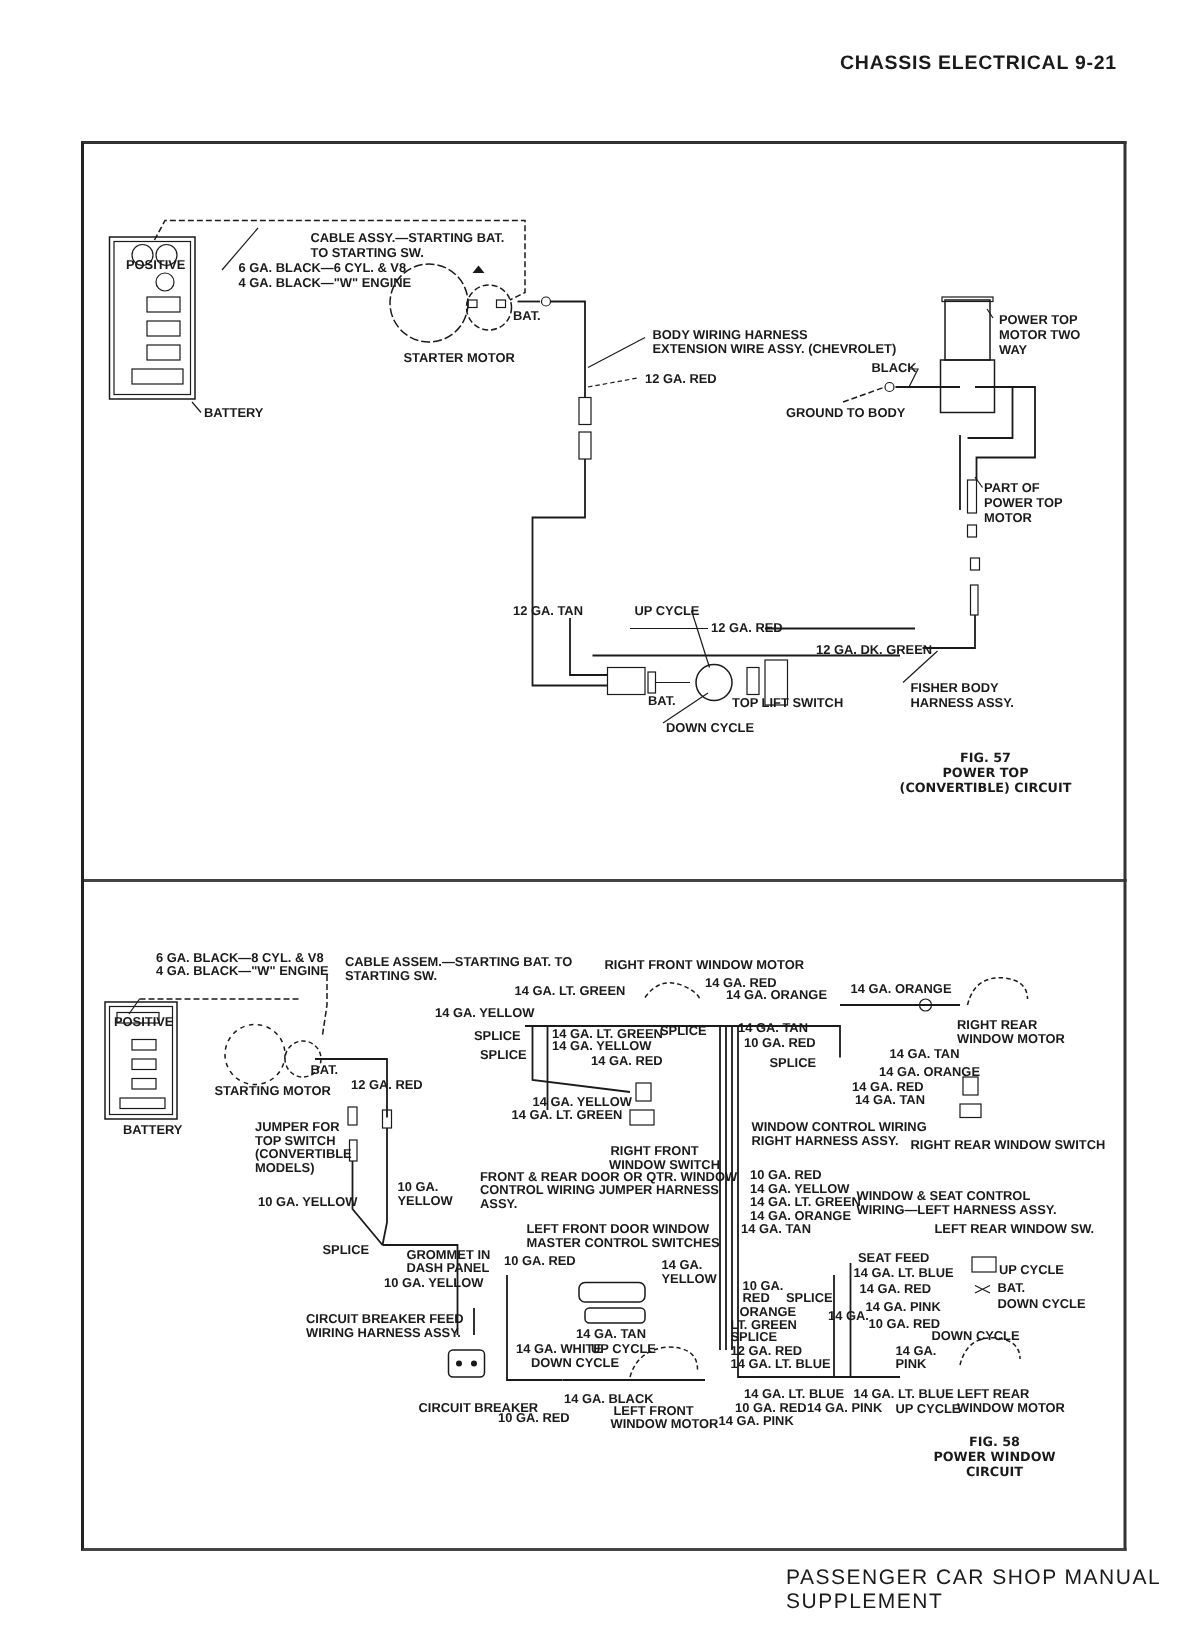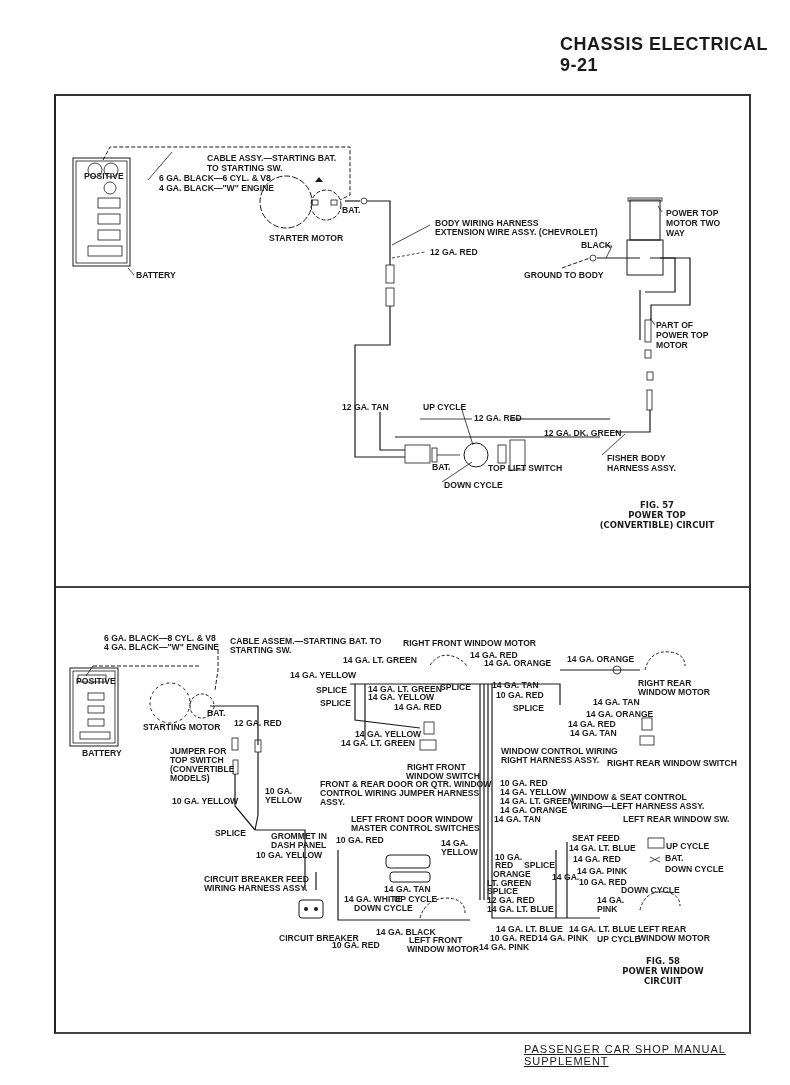--- a/index.html
+++ b/index.html
@@ -1,19 +1,19 @@
 <!DOCTYPE html>
 <html><head>
 <meta charset="utf-8">
 <style>
   html, body { margin:0; padding:0; background:#ffffff; }
   body { width:790px; height:1085px; position:relative; overflow:hidden;
          font-family:"Liberation Sans", sans-serif; color:#1a1a1a; }
-  .hdr { position:absolute; top:34px; left:560px; font-weight:bold; font-size:18px; letter-spacing:0.5px; }
-  .ftr { position:absolute; top:1043px; left:524px; font-size:11px; letter-spacing:1px;text-decoration:underline; }
+  .hdr { position:absolute; top:34px; left:560px; font-weight:bold; font-size:13px; letter-spacing:0.5px; }
+  .ftr { position:absolute; top:1043px; left:524px; font-size:14px; letter-spacing:1px; }
   .frame { position:absolute; left:54px; width:693px; border-left:2px solid #222; border-right:2px solid #333; }
   #f1 { top:94px; height:490px; border-top:2px solid #333; border-bottom:2px solid #444; }
   #f2 { top:586px; height:446px; border-bottom:2px solid #444; }
   svg { position:absolute; left:0; top:0; }
   .lbl { font-family:"Liberation Sans Narrow","Liberation Sans", sans-serif; font-size:8.6px; font-weight:bold; fill:#1a1a1a; }
   .cap { font-family:"DejaVu Sans", sans-serif; font-size:8.5px; font-weight:bold; fill:#1a1a1a; }
   .w { stroke:#1a1a1a; stroke-width:1.2; fill:none; }
   .d { stroke:#1a1a1a; stroke-width:1; fill:none; stroke-dasharray:4 2; }
   .t { stroke:#1a1a1a; stroke-width:0.8; fill:none; }
   .c { stroke:#1a1a1a; stroke-width:1; fill:none; }

